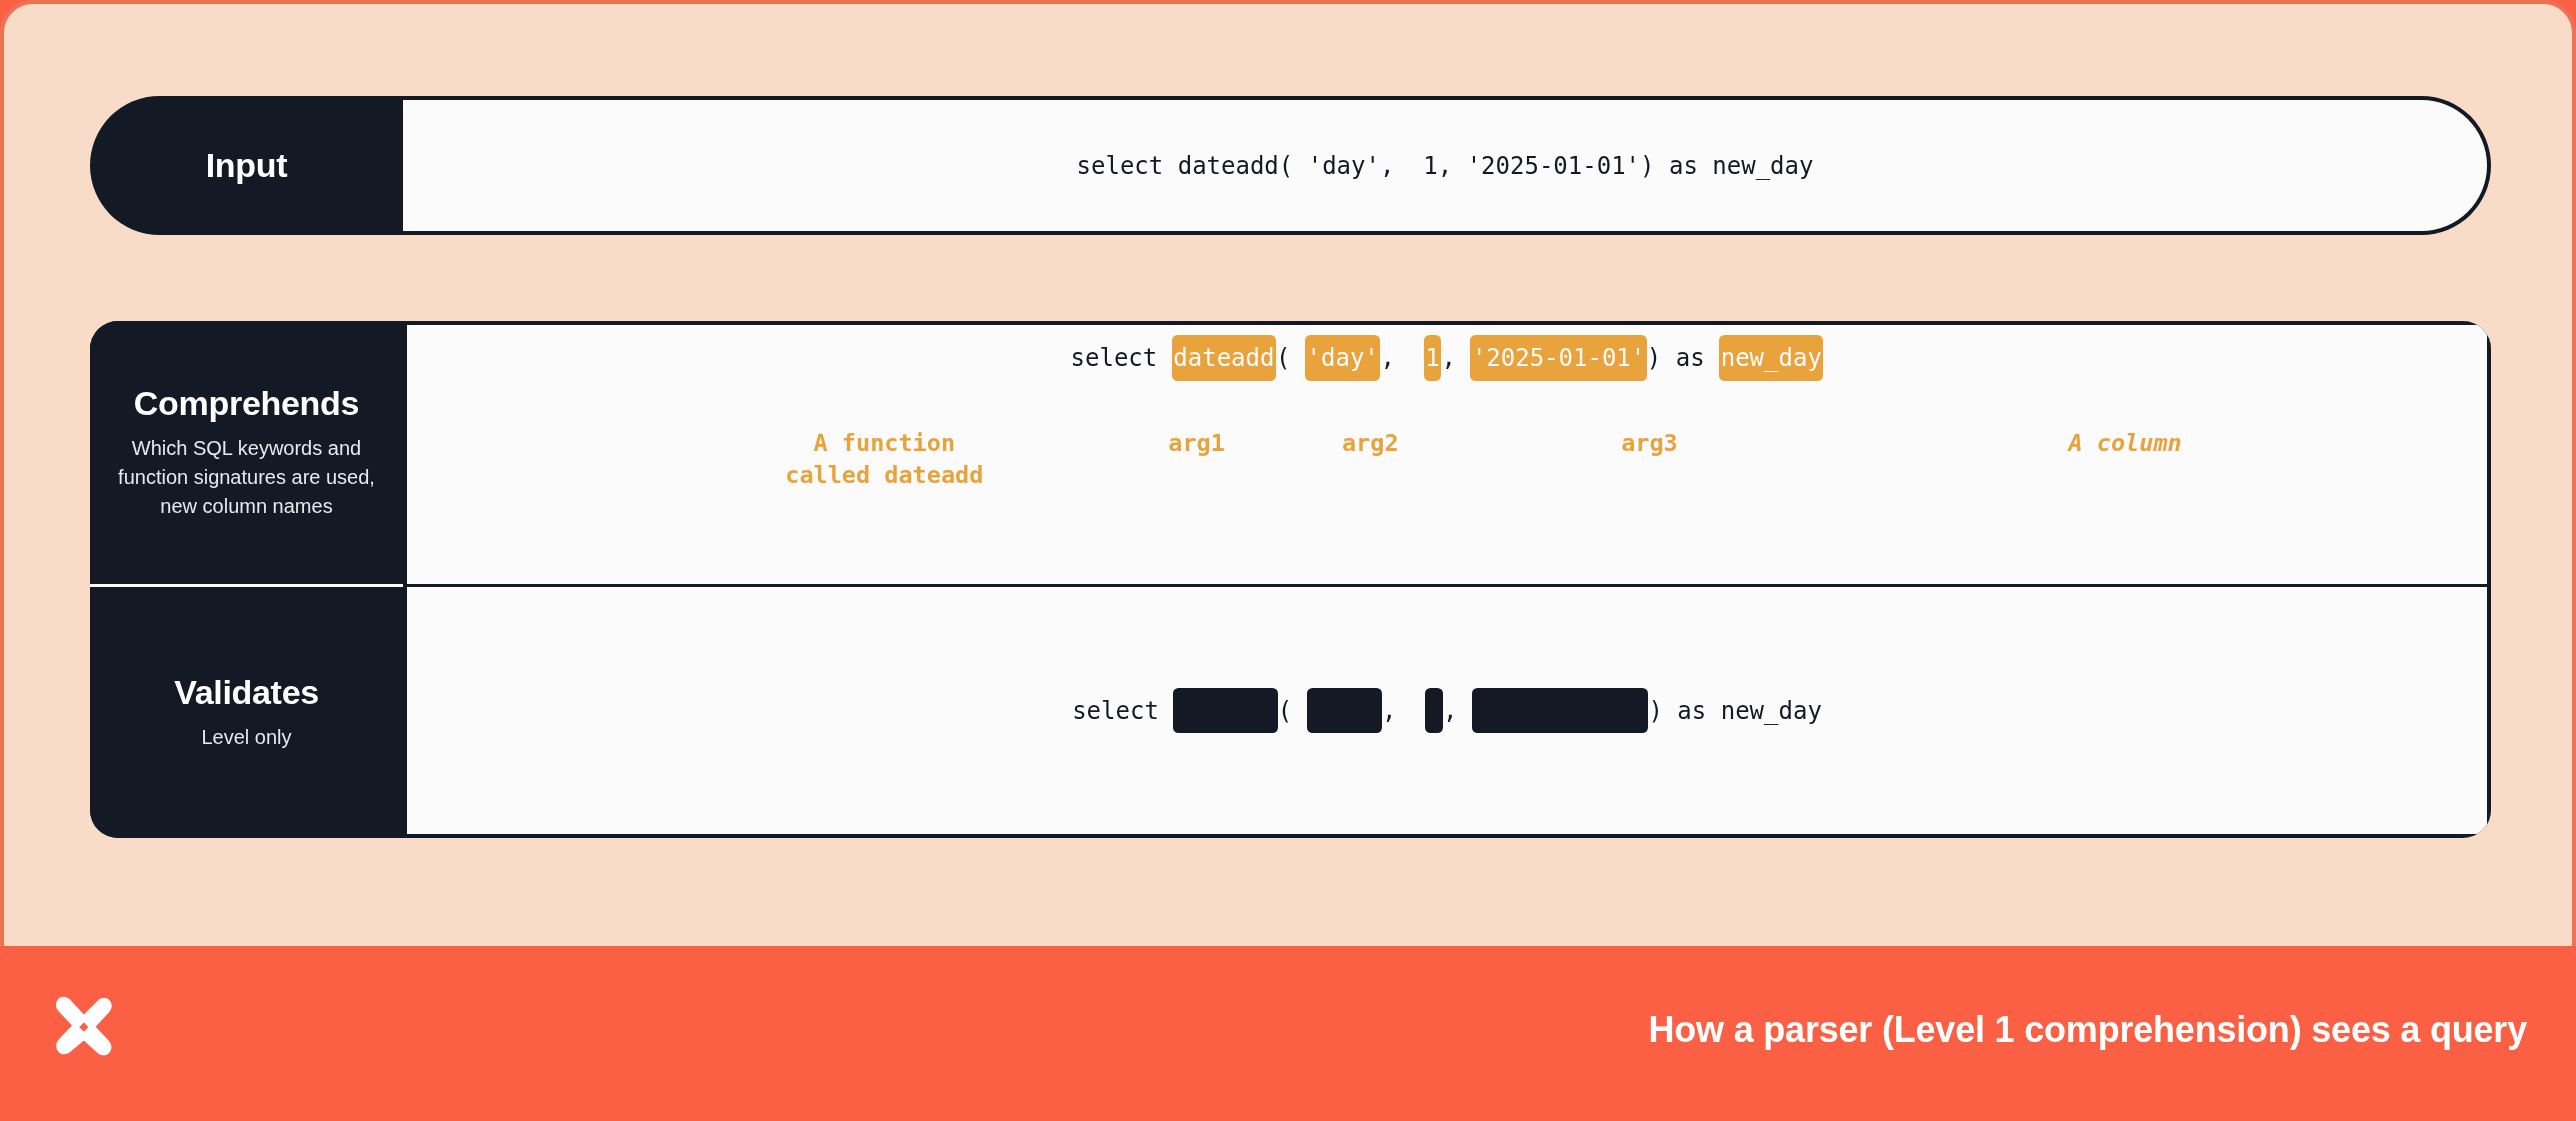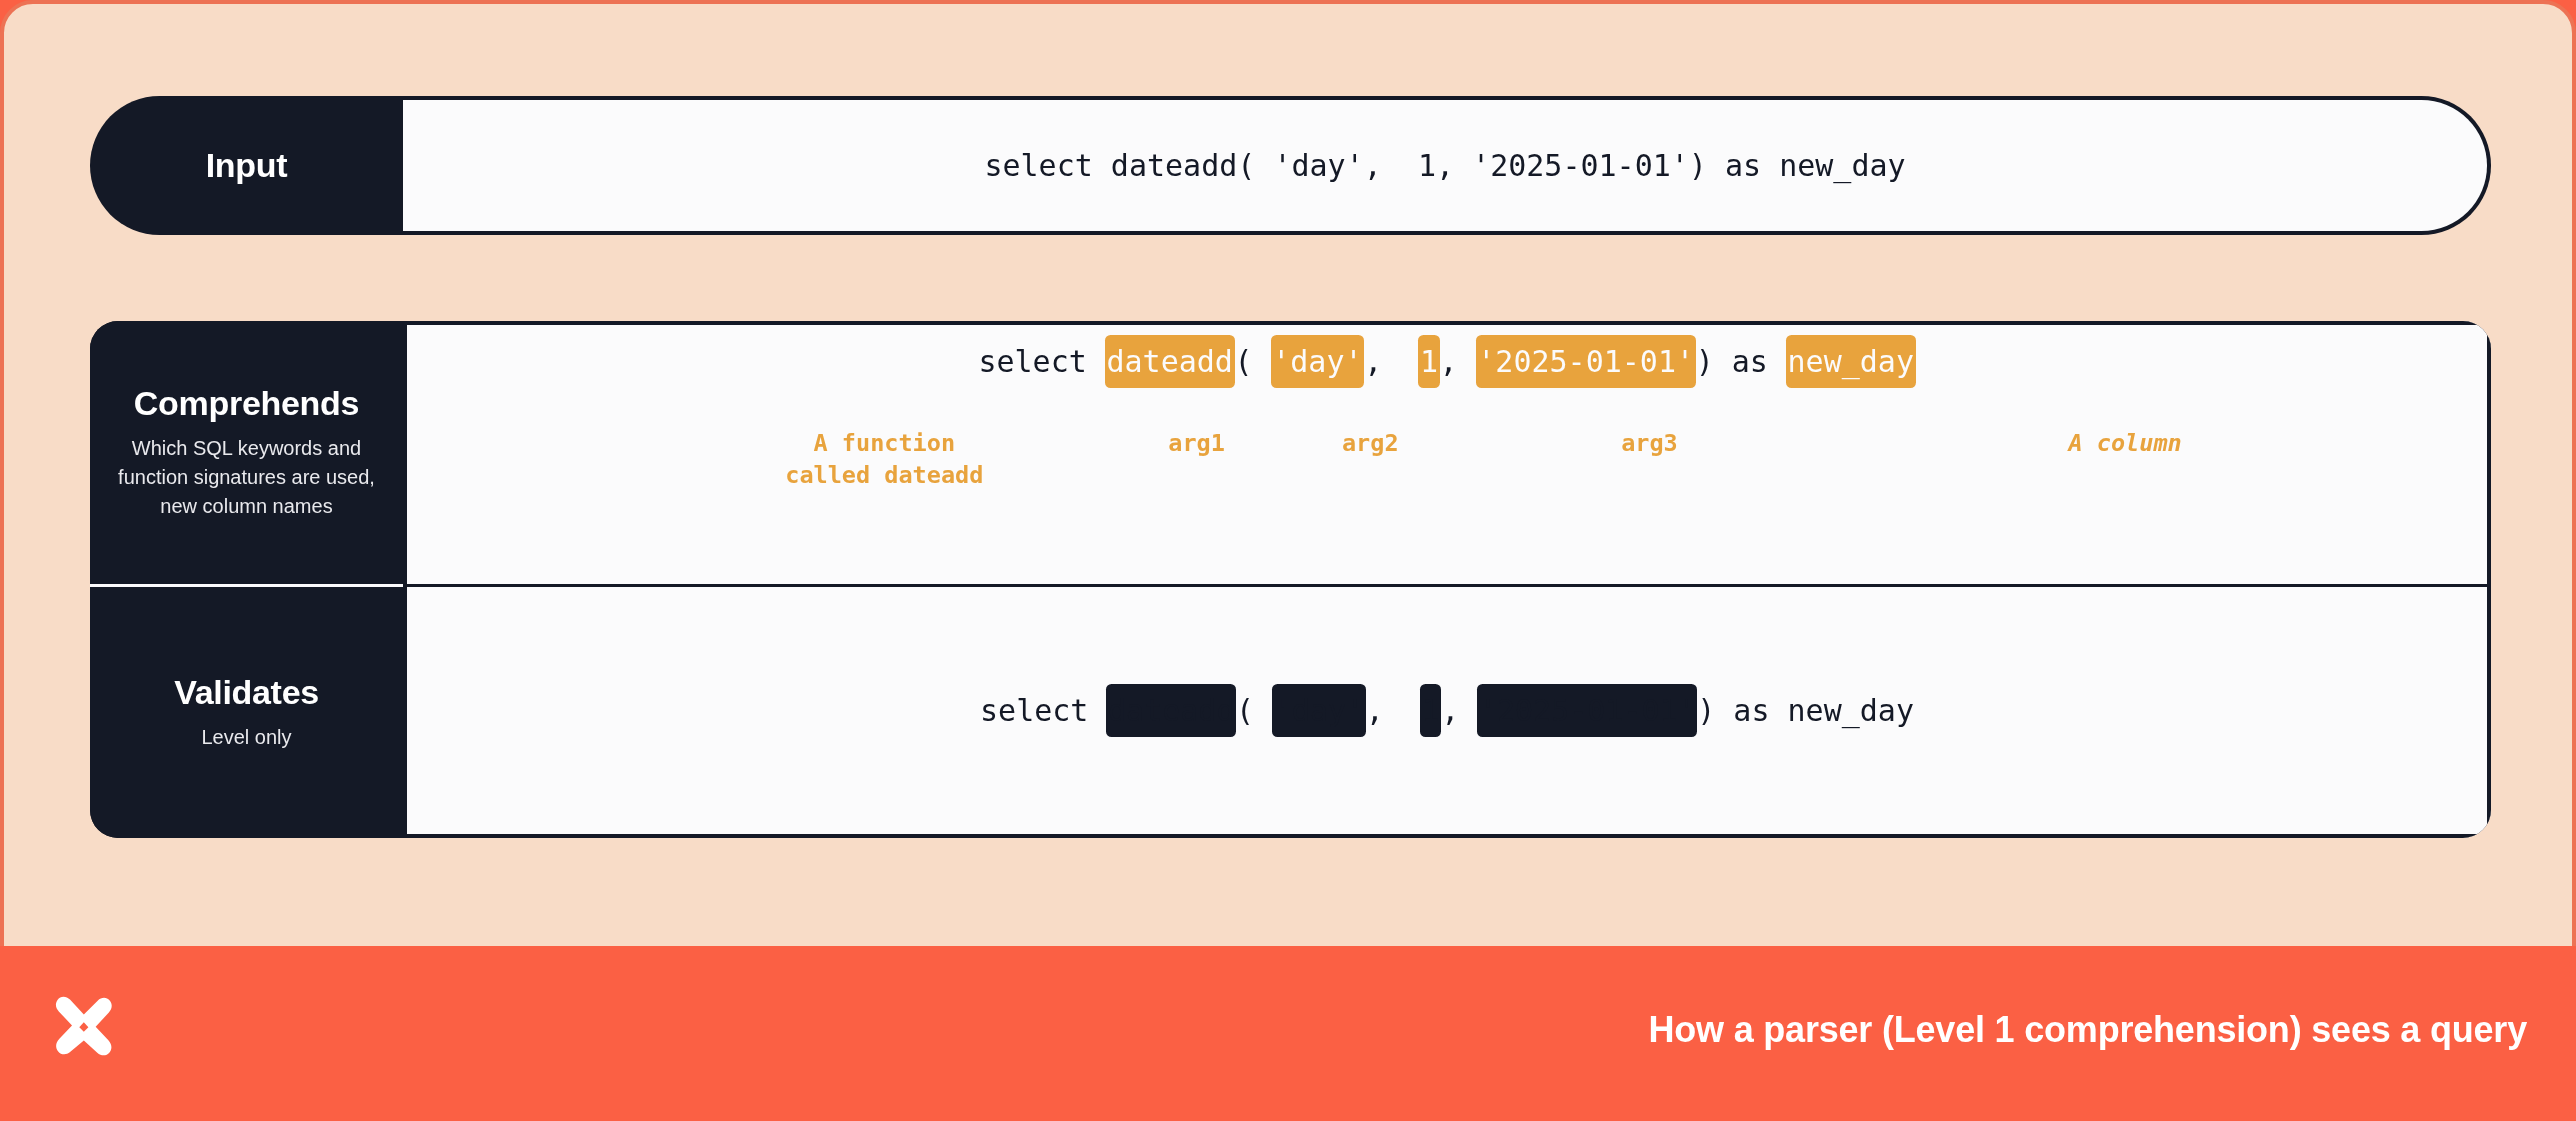--- a/index.html
+++ b/index.html
@@ -136,21 +136,21 @@
     color: #E9E9ED;
     font-size: 20px;
     font-weight: normal;
     line-height: 1.45;
     margin-top: 11px;
     max-width: 282px;
   }
 
   .code {
     font-family: "DejaVu Sans Mono", "Liberation Mono", monospace;
-    font-size: 30px;
+    font-size: 24px;
     color: #141926;
     white-space: pre;
     letter-spacing: 0px;
   }
 
   
   #comprehends-stack {
     position: relative;
     width: 100%;
     height: 100%;

